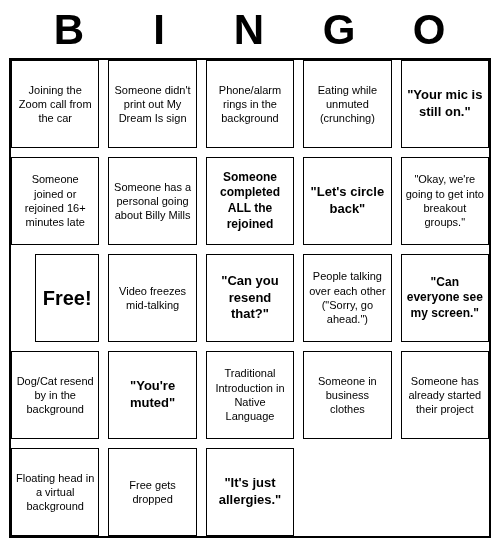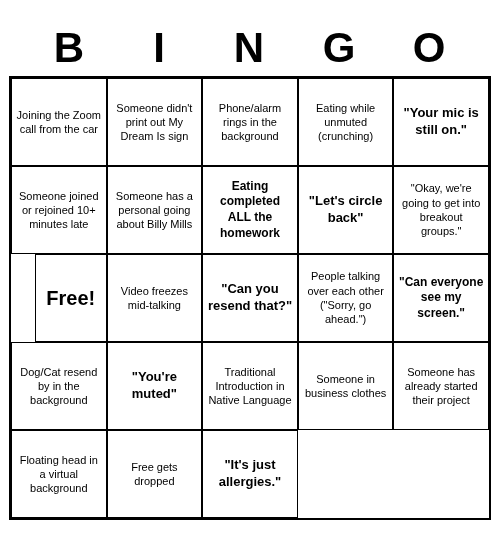--- a/index.html
+++ b/index.html
@@ -25,21 +25,21 @@
     .bingo-header span {
       font-size: 42px;
       font-weight: bold;
       width: 90px;
       text-align: center;
       letter-spacing: 2px;
     }
     .bingo-grid {
       display: grid;
       grid-template-columns: repeat(5, 1fr);
-      gap: 0;
+      gap: 9px;
       border: 2px solid #000;
     }
     .cell {
       border: 1px solid #000;
       min-height: 88px;
       display: flex;
       align-items: center;
       justify-content: center;
       text-align: center;
       padding: 4px;
@@ -71,23 +71,23 @@
     <span>N</span>
     <span>G</span>
     <span>O</span>
   </div>
   <div class="bingo-grid" id="grid">
   <div class="cell">Joining the Zoom call from the car</div>
       <div class="cell">Someone didn't print out My Dream Is sign</div>
       <div class="cell">Phone/alarm rings in the background</div>
       <div class="cell">Eating while unmuted (crunching)</div>
       <div class="cell large-text">"Your mic is still on."</div>
-      <div class="cell">Someone joined or rejoined 10+ minutes late</div>
+      <div class="cell">Someone joined or rejoined 16+ minutes late</div>
       <div class="cell">Someone has a personal going about Billy Mills</div>
-      <div class="cell medium-bold">Eating completed ALL the homework</div>
+      <div class="cell medium-bold">Someone completed ALL the rejoined</div>
       <div class="cell large-text">"Let's circle back"</div>
       <div class="cell">"Okay, we're going to get into breakout groups."</div>
       <div class="cell free">Free!</div>
       <div class="cell">Video freezes mid-talking</div>
       <div class="cell large-text">"Can you resend that?"</div>
       <div class="cell">People talking over each other ("Sorry, go ahead.")</div>
       <div class="cell medium-bold">"Can everyone see my screen."</div>
       <div class="cell">Dog/Cat resend by in the background</div>
       <div class="cell large-text">"You're muted"</div>
       <div class="cell">Traditional Introduction in Native Language</div>

